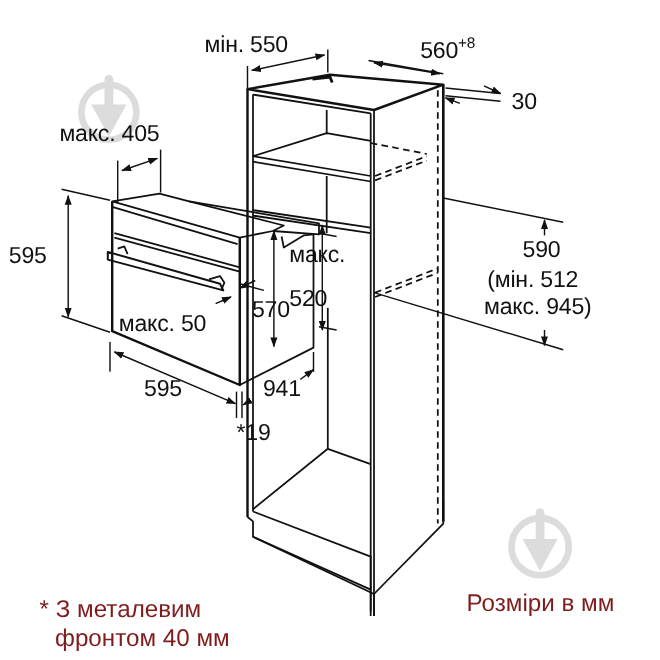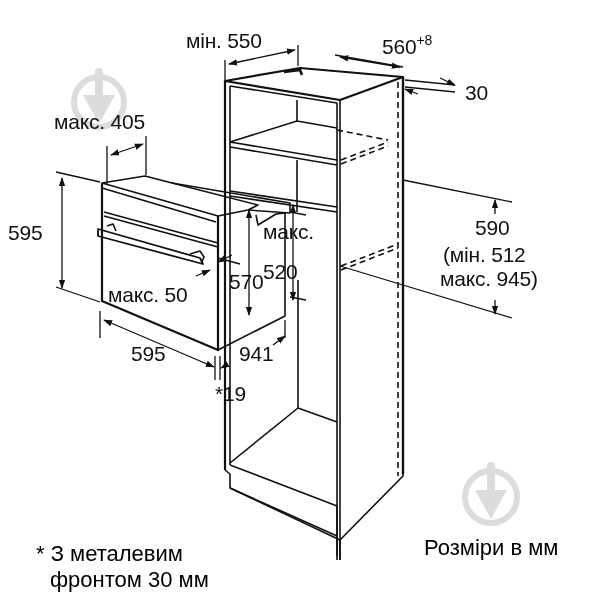--- a/index.html
+++ b/index.html
@@ -30,21 +30,21 @@
     }
     .lbl sup {
       font-size: 14px;
       vertical-align: 9px;
       line-height: 0;
     }
     .note {
       position: absolute;
       font-size: 22px;
       line-height: 27px;
-      color: #000000;
+      color: #7f1d1d;
       white-space: nowrap;
     }
   </style>
 </head>
 <body>
 
 <svg id="diagram" viewBox="0 0 600 600" xmlns="http://www.w3.org/2000/svg">
   <defs>
     <marker id="arr" viewBox="0 0 10 10" refX="9" refY="5" markerWidth="7" markerHeight="7" orient="auto-start-reverse">
       <path d="M0,1.5 L10,5 L0,8.5 z" fill="#111"></path>
@@ -199,15 +199,15 @@
 
 <div class="lbl" style="left:108px;top:284px;text-align:center;">макс. 50</div>
 
 <div class="lbl" style="left:131px;top:343px;">595</div>
 
 <div class="lbl" style="left:239px;top:343px;">941</div>
 
 <div class="lbl" style="left:182px;top:383px;margin-left:33px;">*19</div>
 
 <div class="note" style="left:36px;top:540px;">* З металевим</div>
-<div class="note" style="left:50px;top:566px;">фронтом 30 мм</div>
+<div class="note" style="left:50px;top:566px;">фронтом 40 мм</div>
 
 <div class="note" style="left:424px;top:534px;">Розміри в мм</div>
 
 </body></html>

